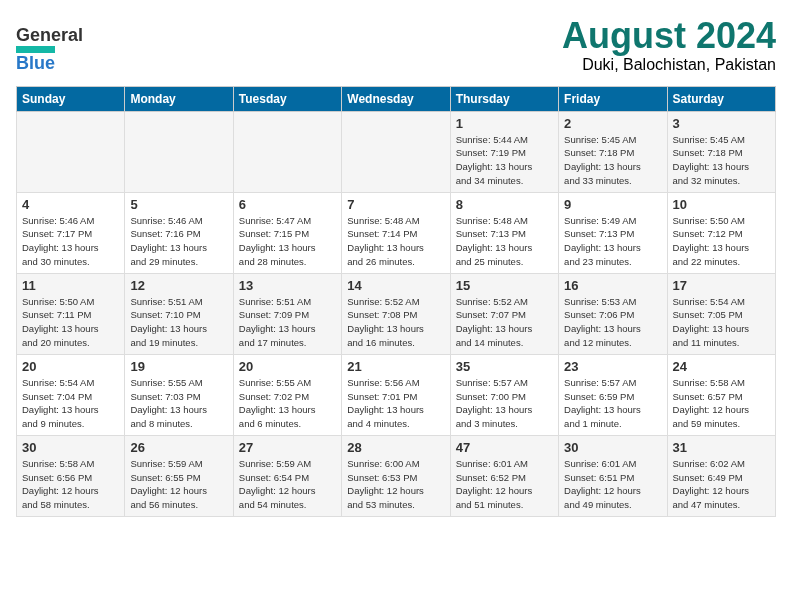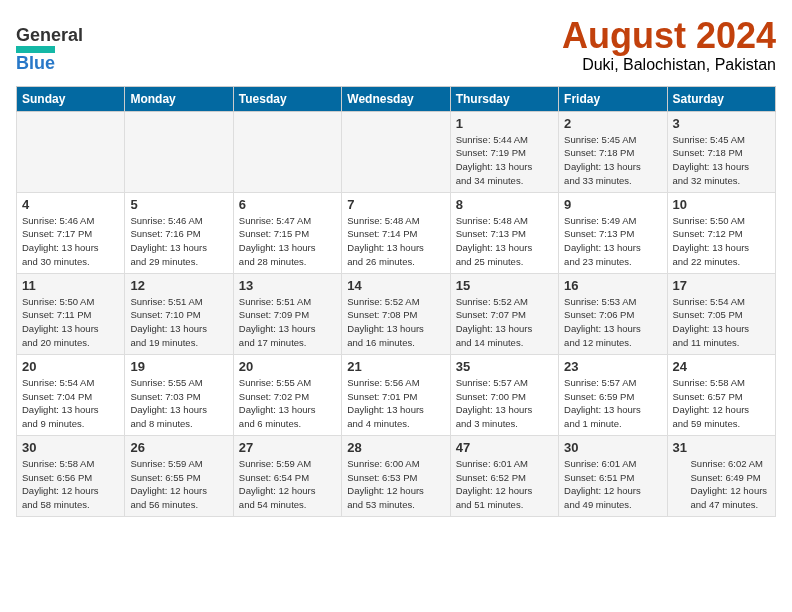--- a/index.html
+++ b/index.html
@@ -20,21 +20,21 @@
       display: flex;
       flex-direction: column;
       align-items: flex-start;
     }
     .title-area {
       text-align: right;
     }
     .month-title {
       font-size: 36px;
       font-weight: bold;
-      color: #c2410c;
+      color: #0f766e;
       line-height: 1.1;
     }
     .subtitle {
       font-size: 16px;
       color: #000000;
     }
     table {
       width: 100%;
       border-collapse: collapse;
       font-size: 10px;
@@ -326,20 +326,20 @@
         </td>
         <td>
           <span class="day-num">30</span>
           <div class="day-info" style="white-space: pre-line;">Sunrise: 6:01 AM
 Sunset: 6:51 PM
 Daylight: 12 hours
 and 49 minutes.</div>
         </td>
         <td>
           <span class="day-num">31</span>
-          <div class="day-info" style="white-space: pre-line; margin-left: 18px;">Sunrise: 6:02 AM
+          <div class="day-info" style="white-space: pre-line;">Sunrise: 6:02 AM
 Sunset: 6:49 PM
 Daylight: 12 hours
 and 47 minutes.</div>
         </td>
       </tr>
     </tbody>
 </table>
 
 </body></html>

